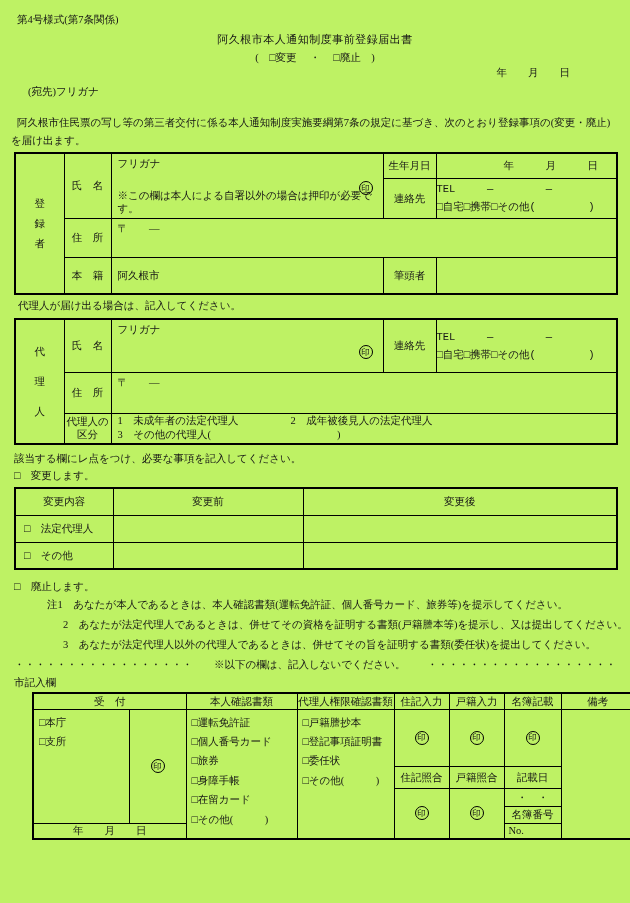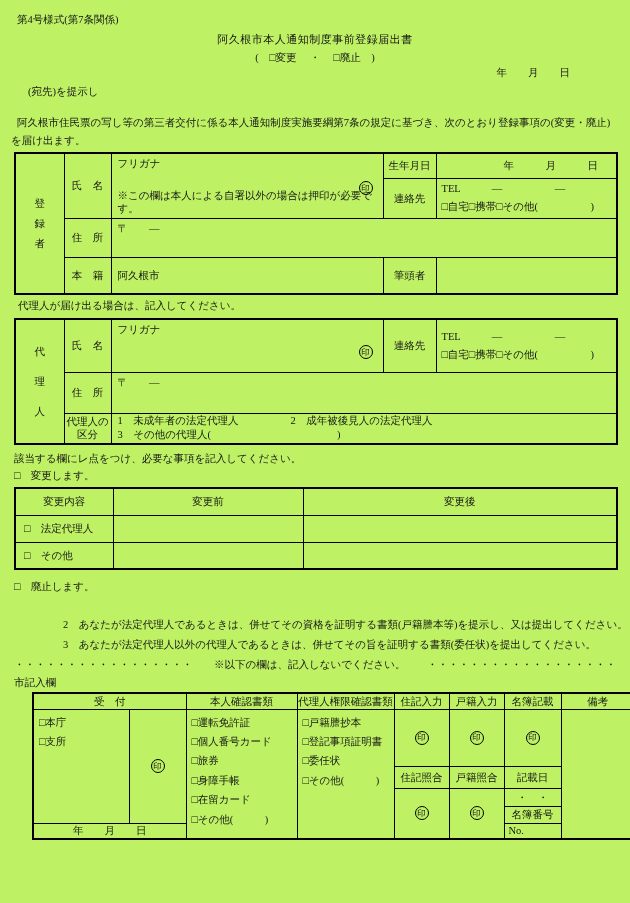--- a/index.html
+++ b/index.html
@@ -28,21 +28,21 @@
     box-sizing:border-box; width:14px; height:14px;
     border:1px solid #000; border-radius:50%;
     display:inline-flex; align-items:center; justify-content:center;
     font-size:8.5px; line-height:1;
   }
   .seal-abs { position:absolute; }
   .p1 { right:10px; top:27px; }
   .p2 { right:10px; top:25px; }
   .note { position:absolute; left:6px; bottom:3px; }
 
-  .telcell { padding-left:5px; line-height:18px; vertical-align:middle; }
+  .telcell { line-height:18px; vertical-align:middle;font-family:Liberation Mono, monospace; }
   .addrcell { vertical-align:top; padding:3px 0 0 6px; }
   .valcell { padding-left:6px; }
   .dateval { text-align:right; padding-right:18px; }
   .cat-cell { padding-left:6px; line-height:14px; vertical-align:middle; }
   .cat2 { display:inline-block; margin-left:52px; }
   .chk { padding-left:8px; }
 
   .oc { vertical-align:top; padding:3px 0 0 5px; line-height:19.4px; }
   .sealcell { text-align:center; }
   .no-cell { padding-left:4px; }
@@ -51,21 +51,21 @@
 </style>
 </head>
 <body>
 
 <div class="page">
 
   <div class="abs" style="left:17px; top:13px;">第4号様式(第7条関係)</div>
   <div class="abs center title" style="left:0; right:0; top:33px;">阿久根市本人通知制度事前登録届出書</div>
   <div class="abs center" style="left:0; right:0; top:51px;">(　□変更　 ・ 　□廃止　)</div>
   <div class="abs" style="right:60px; top:66px;">年　　月　　日</div>
-  <div class="abs" style="left:28px; top:85px;">(宛先)を提示し</div>
+  <div class="abs" style="left:28px; top:85px;">(宛先)フリガナ</div>
   <div class="abs" style="left:11px; top:114px; width:606px; line-height:17.5px; text-indent:6px;">阿久根市住民票の写し等の第三者交付に係る本人通知制度実施要綱第7条の規定に基づき、次のとおり登録事項の(変更・廃止)を届け出ます。</div>
 
   <table class="abs frame" style="left:14px; top:152px; width:602px;">
     <colgroup>
         <col style="width:49px">
         <col style="width:47px">
         <col style="width:272px">
         <col style="width:53px">
         <col style="width:181px">
       </colgroup>
@@ -175,20 +175,21 @@
     <tr style="height:27px;">
       <td class="chk">□　その他</td>
       <td></td>
       <td></td>
     </tr>
   </tbody>
     </table>
 
   <div class="abs" style="left:14px; top:580px;">□　廃止します。</div>
 
+  <div class="abs" style="left:47px; top:598px;">注1　あなたが本人であるときは、本人確認書類(運転免許証、個人番号カード、旅券等)を提示してください。</div>
   <div class="abs" style="left:63px; top:618px;">2　あなたが法定代理人であるときは、併せてその資格を証明する書類(戸籍謄本等)を提示し、又は提出してください。</div>
   <div class="abs" style="left:63px; top:638px;">3　あなたが法定代理人以外の代理人であるときは、併せてその旨を証明する書類(委任状)を提出してください。</div>
 
   <div class="abs sep" style="left:14px; top:658px; width:602px;">
     <span>・・・・・・・・・・・・・・・・・</span>
     <span>※以下の欄は、記入しないでください。</span>
     <span>・・・・・・・・・・・・・・・・・・</span>
   </div>
 
   <div class="abs" style="left:14px; top:676px;">市記入欄</div>

